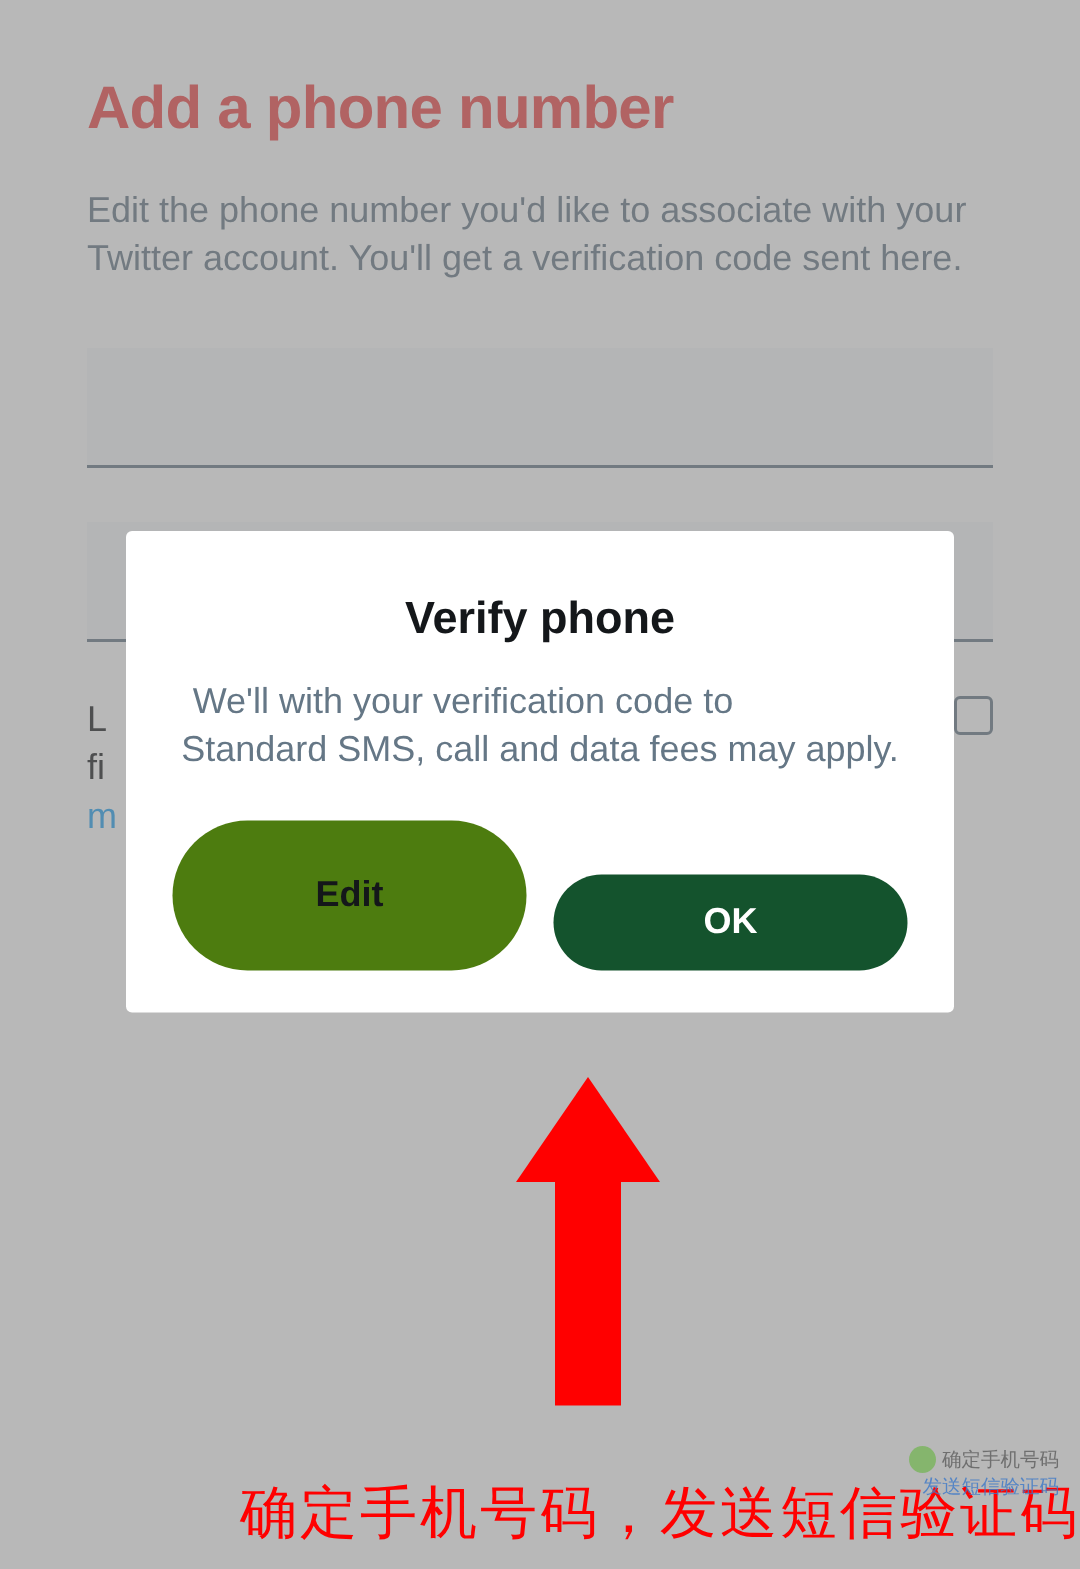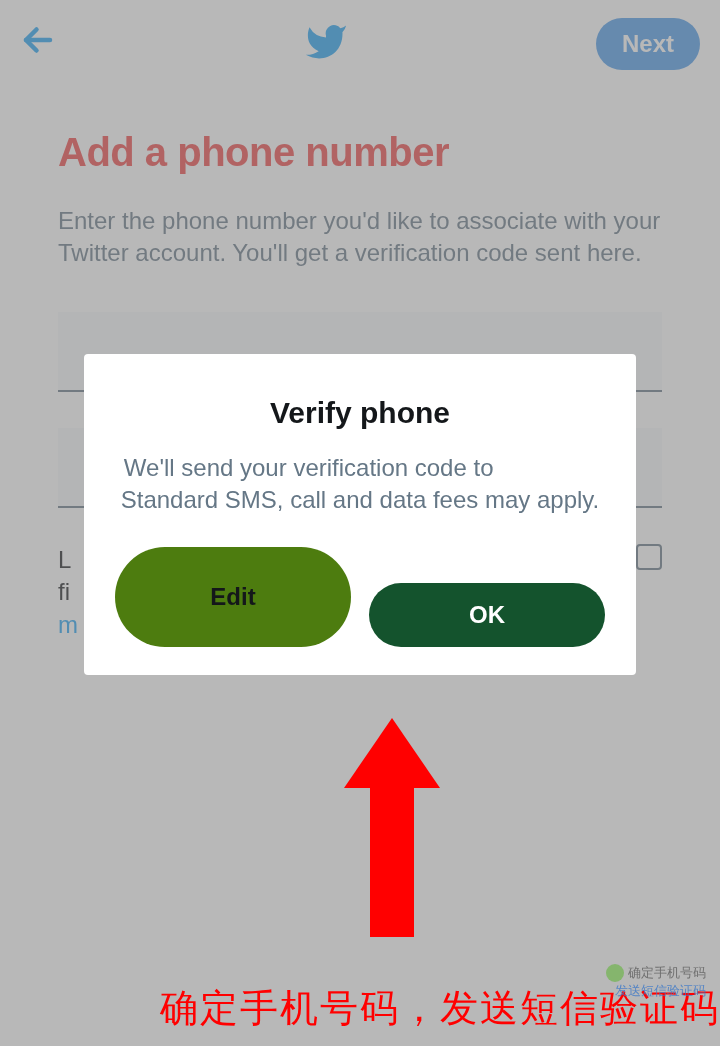--- a/index.html
+++ b/index.html
@@ -33,57 +33,43 @@
   .caption { position:absolute; left:0; right:0; bottom:12px; text-align:right; font-size:38px; color:#ff0000; font-family: "SimSun","STSong",serif; letter-spacing:2px; }
   .watermark1 { position:absolute; right:14px; bottom:64px; font-size:13px; color:rgba(80,80,80,0.7); display:flex; align-items:center; gap:4px; }
   .wm-circle { width:18px; height:18px; border-radius:50%; background:rgba(120,180,90,0.8); display:inline-block; }
   .watermark2 { position:absolute; right:14px; bottom:46px; font-size:13px; color:rgba(60,120,200,0.8); }
 </style>
 </head>
 <body>
 
 <div class="screen">
 
-  <div class="header">
-    <div class="back">
-      <svg width="36" height="36" viewBox="0 0 24 24" fill="none" stroke="#1da1f2" stroke-width="3" stroke-linecap="round" stroke-linejoin="round">
-          <line x1="20" y1="12" x2="4" y2="12"></line>
-          <polyline points="11 5 4 12 11 19"></polyline>
-        </svg>
-    </div>
-    <div class="bird">
-      <svg width="44" height="44" viewBox="0 0 24 24" fill="#1da1f2">
-          <path d="M23 3a10.9 10.9 0 0 1-3.14 1.53A4.48 4.48 0 0 0 12 8.5v1A10.66 10.66 0 0 1 3 4s-4 9 5 13a11.64 11.64 0 0 1-7 2c9 5 20 0 20-11.5 0-.28 0-.56-.05-.83A7.72 7.72 0 0 0 23 3z"></path>
-        </svg>
-    </div>
-    <button class="next-btn">Next</button>
-  </div>
 
   <div class="content">
     <h1 class="title">Add a phone number</h1>
-    <p class="desc">Enter the phone number you'd like to associate with your Twitter account. You'll get a verification code sent here.</p>
+    <p class="desc">Edit the phone number you'd like to associate with your Twitter account. You'll get a verification code sent here.</p>
 
     <div class="input-box"></div>
     <div class="input-box"></div>
 
     <div class="hint-row">
       <div class="hint">
         <span>L</span><br>
         <span>fi</span><br>
         <span class="link">m</span>
       </div>
       <span class="checkbox"></span>
     </div>
   </div>
 
   <div class="overlay">
     <div class="modal">
       <div class="modal-title">Verify phone</div>
       <div class="modal-text">
-        <span>We'll send your verification code to</span>
+        <span>We'll with your verification code to</span>
         <span style="visibility:hidden">xxxxxxxx</span>
         <span>Standard SMS, call and data fees may apply.</span>
       </div>
       <div class="modal-actions">
         <button class="btn-edit">Edit</button>
         <button class="btn-ok">OK</button>
       </div>
     </div>
 
     <div class="arrow-wrap">

